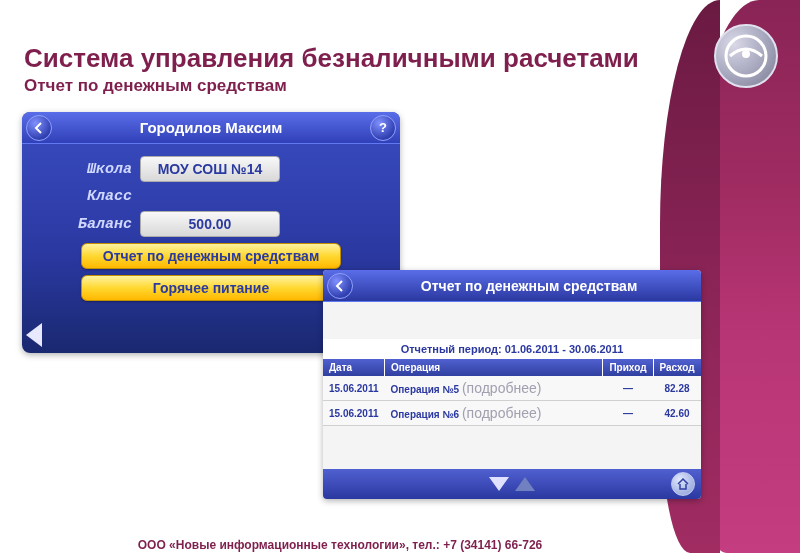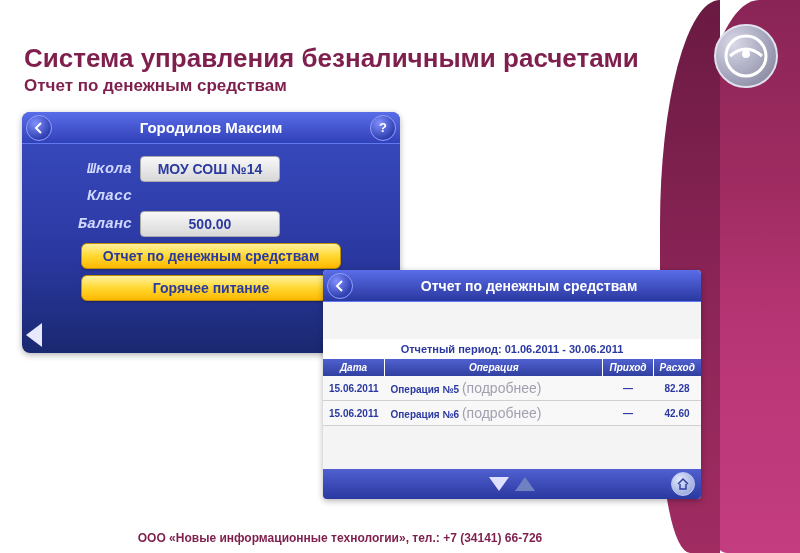--- a/index.html
+++ b/index.html
@@ -38,21 +38,21 @@
   }
   .logo-circle svg { width: 44px; height: 44px; }
 
   .title-block { position: absolute; left: 24px; top: 43px; }
   .title-main { color: #7e1f4d; font-size: 26px; font-weight: bold; }
   .title-sub { color: #7e1f4d; font-size: 17px; font-weight: bold; margin-top: 2px; }
 
   .footer-text {
     position: absolute;
     left: 0; right: 120px;
-    bottom: 8px;
+    bottom: 1px;
     text-align: center;
     color: #7e1f4d;
     font-size: 12px;
     font-weight: bold;
   }
 
   
   .screen1 {
     position: absolute;
     left: 22px; top: 112px;
@@ -129,22 +129,21 @@
   .s2-header-title { flex: 1; text-align: center; color: #fff; font-weight: bold; font-size: 14px; }
   .s2-period {
     text-align: center; color: #2a38a0; font-weight: bold;
     font-size: 11px; padding: 4px 0; background: #fff; margin-top: 37px;
   }
   .s2-table { width: 100%; border-collapse: collapse; font-size: 10px; }
   .s2-table th {
     background: linear-gradient(180deg, #5060d0 0%, #3040a0 100%);
     color: #fff; font-weight: bold; padding: 3px 6px;
     border-left: 1px solid #fff;
-    text-align: center;
-    font-style: italic;
+    text-align: left;
   }
   .s2-table th:first-child { border-left: none; }
   .s2-table td {
     padding: 4px 6px; border-bottom: 1px solid #d0d0d0;
     color: #2a38a0; font-weight: bold;
     background: #f8f8f8;
   }
   .s2-table td.date-cell { width: 60px; text-align: center; }
   .s2-table td.op-cell { text-align: left; }
   .s2-table td.op-cell .detail { color: #a0a0b0; font-weight: normal; font-size: 14px; }

